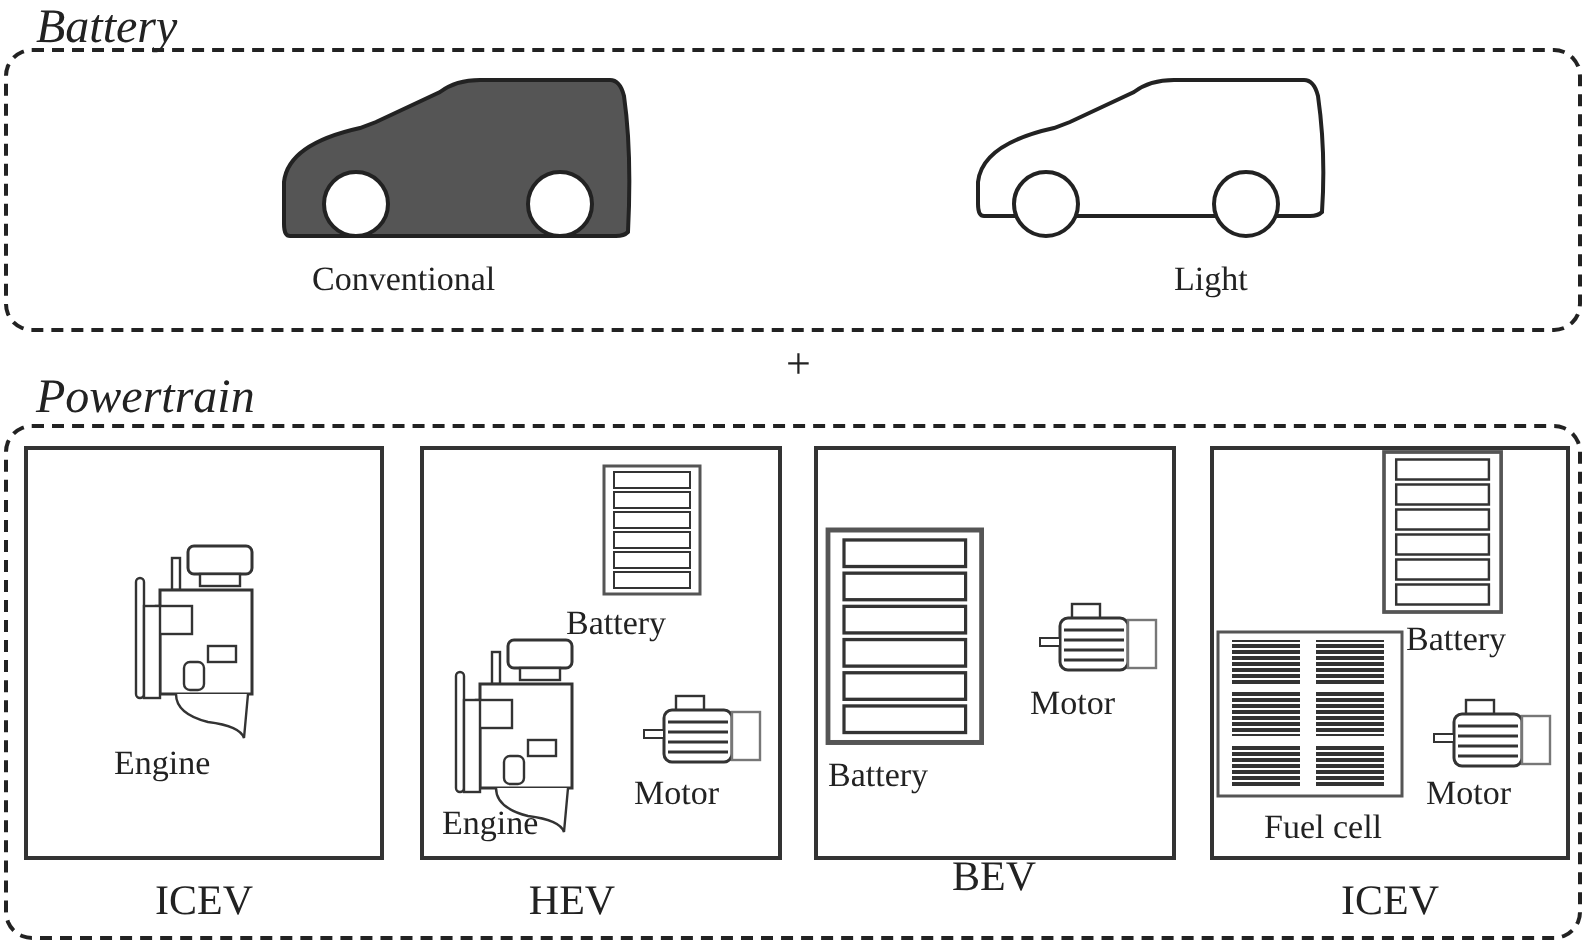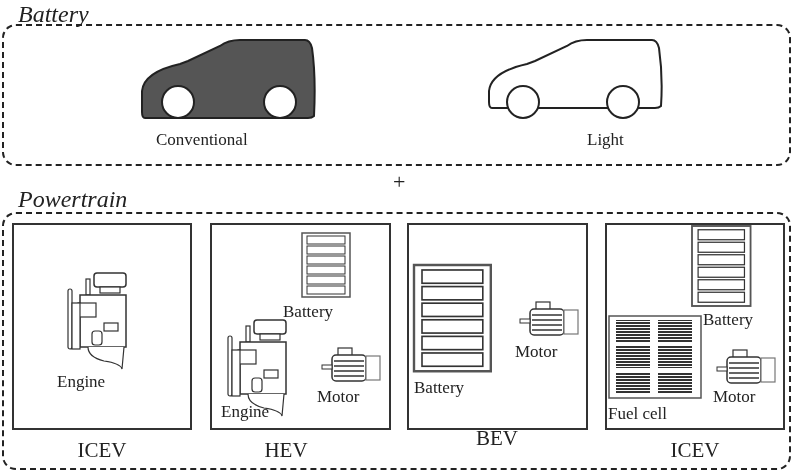--- a/index.html
+++ b/index.html
@@ -125,18 +125,18 @@
 <div class="panel" style="left:605px; top:223px; width:180px; height:207px;"></div>
 <svg width="62" height="82" style="left:692px; top:226px;">
   <g transform="scale(1.22,1.25)">
       <use href="#battery"></use>
     </g>
 </svg>
 <div class="label" style="left:703px; top:308px;">Battery</div>
 <svg width="94" height="84" style="left:609px; top:316px;">
     <use href="#fuelcell"></use>
   </svg>
-<div class="label" style="left:608px; top:402px;font-family:Liberation Serif, serif;">Fuel cell</div>
+<div class="label" style="left:632px; top:402px;font-family:Liberation Serif, serif;">Fuel cell</div>
 <svg width="60" height="36" style="left:717px; top:350px;">
     <use href="#motor"></use>
   </svg>
 <div class="label" style="left:713px; top:385px;">Motor</div>
 <div class="cap" style="left:605px; top:438px;">ICEV</div>
 
 </body></html>

